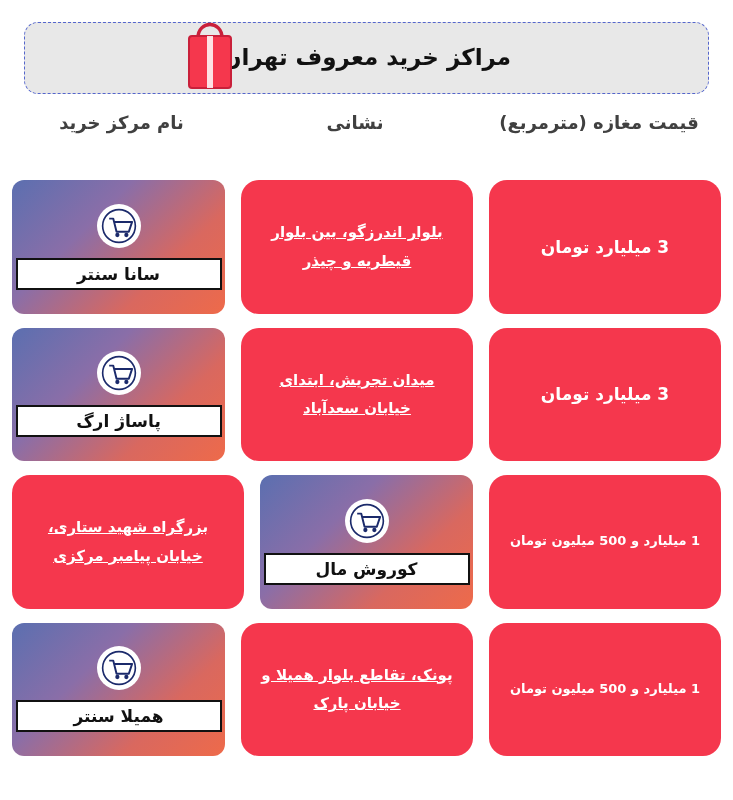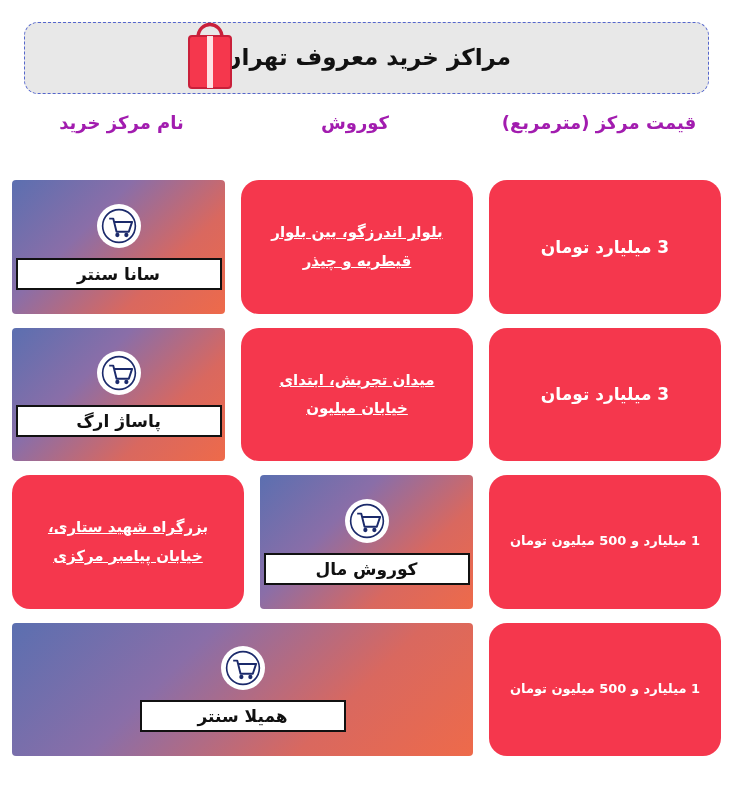--- a/index.html
+++ b/index.html
@@ -62,21 +62,21 @@
     left: 12px;
     height: 34px;
     display: flex;
     flex-direction: row;
   }
   .col-head {
     flex: 1 1 0;
     text-align: center;
     font-size: 18px;
     font-weight: bold;
-    color: #a21caf;
+    color: #404040;
   }
   .col-head.price { flex: 0 0 244px; }
   .col-head.addr  { flex: 0 0 244px; }
   .col-head.name  { flex: 0 0 223px; }
 
   
   .grid {
     position: absolute;
     top: 152px;
     right: 12px;
@@ -110,21 +110,21 @@
     line-height: 1.9;
     padding: 6px 14px;
   }
   .cell.price { font-size: 13px; }
   .cell.price.big { font-size: 17px; }
   .cell.addr { font-size: 15px; text-decoration: underline; }
 
   .cell.name {
     flex: 1 1 auto;
     position: relative;
-    border-radius: 4px;
+    border-radius: 12px;
     background: linear-gradient(135deg, #5b6fb0 0%, #8a6ea8 35%, #d9685f 70%, #ee6a4a 100%);
     flex-direction: column;
     gap: 8px;
   }
   .cart-badge {
     width: 44px;
     height: 44px;
     border-radius: 50%;
     background: #ffffff;
     display: flex;
@@ -155,22 +155,22 @@
     <span class="bag-icon">
       <svg viewBox="0 0 62 84" width="62" height="84" aria-hidden="true">
         <path d="M19 30 C19 12, 43 12, 43 30" fill="none" stroke="#c9203a" stroke-width="3.5"></path>
         <rect x="10" y="28" width="42" height="52" rx="3" fill="#f5374d" stroke="#c9203a" stroke-width="2"></rect>
         <rect x="28" y="28" width="6" height="52" fill="#ffffff" opacity="0.85"></rect>
       </svg>
     </span>
   </div>
 
   <div class="headers">
-    <div class="col-head price">قیمت مرکز (مترمربع)</div>
-    <div class="col-head addr">کوروش</div>
+    <div class="col-head price">قیمت مغازه (مترمربع)</div>
+    <div class="col-head addr">نشانی</div>
     <div class="col-head name">نام مرکز خرید</div>
   </div>
 
   <div class="grid">
 
     <div class="row">
       <div class="cell price big">3 میلیارد تومان</div>
       <div class="cell addr">بلوار اندرزگو، بین بلوار قیطریه و چیذر</div>
       <div class="cell name">
         <span class="cart-badge">
@@ -180,21 +180,21 @@
             <circle cx="20" cy="33" r="2.6" fill="#1b2a6b"></circle>
             <circle cx="31" cy="33" r="2.6" fill="#1b2a6b"></circle>
           </svg>
         </span>
         <span class="name-plate">سانا سنتر</span>
       </div>
     </div>
 
     <div class="row">
       <div class="cell price big">3 میلیارد تومان</div>
-      <div class="cell addr">میدان تجریش، ابتدای خیابان میلیون</div>
+      <div class="cell addr">میدان تجریش، ابتدای خیابان سعدآباد</div>
       <div class="cell name">
         <span class="cart-badge">
           <svg viewBox="0 0 44 44" width="36" height="36" aria-hidden="true">
             <circle cx="22" cy="22" r="20" fill="#ffffff" stroke="#1b2a6b" stroke-width="2"></circle>
             <path d="M10 13 h5 l4 16 h15 l4 -12 h-21" fill="none" stroke="#1b2a6b" stroke-width="2.4" stroke-linejoin="round"></path>
             <circle cx="20" cy="33" r="2.6" fill="#1b2a6b"></circle>
             <circle cx="31" cy="33" r="2.6" fill="#1b2a6b"></circle>
           </svg>
         </span>
         <span class="name-plate">پاساژ ارگ</span>
@@ -212,20 +212,21 @@
             <circle cx="31" cy="33" r="2.6" fill="#1b2a6b"></circle>
           </svg>
         </span>
         <span class="name-plate">کوروش مال</span>
       </div>
       <div class="cell addr">بزرگراه شهید ستاری، خیابان پیامبر مرکزی</div>
     </div>
 
     <div class="row">
       <div class="cell price">1 میلیارد و 500 میلیون تومان</div>
+      <div class="cell addr">پونک، تقاطع بلوار همیلا و خیابان پارک</div>
       <div class="cell name">
         <span class="cart-badge">
           <svg viewBox="0 0 44 44" width="36" height="36" aria-hidden="true">
             <circle cx="22" cy="22" r="20" fill="#ffffff" stroke="#1b2a6b" stroke-width="2"></circle>
             <path d="M10 13 h5 l4 16 h15 l4 -12 h-21" fill="none" stroke="#1b2a6b" stroke-width="2.4" stroke-linejoin="round"></path>
             <circle cx="20" cy="33" r="2.6" fill="#1b2a6b"></circle>
             <circle cx="31" cy="33" r="2.6" fill="#1b2a6b"></circle>
           </svg>
         </span>
         <span class="name-plate">هميلا سنتر</span>

